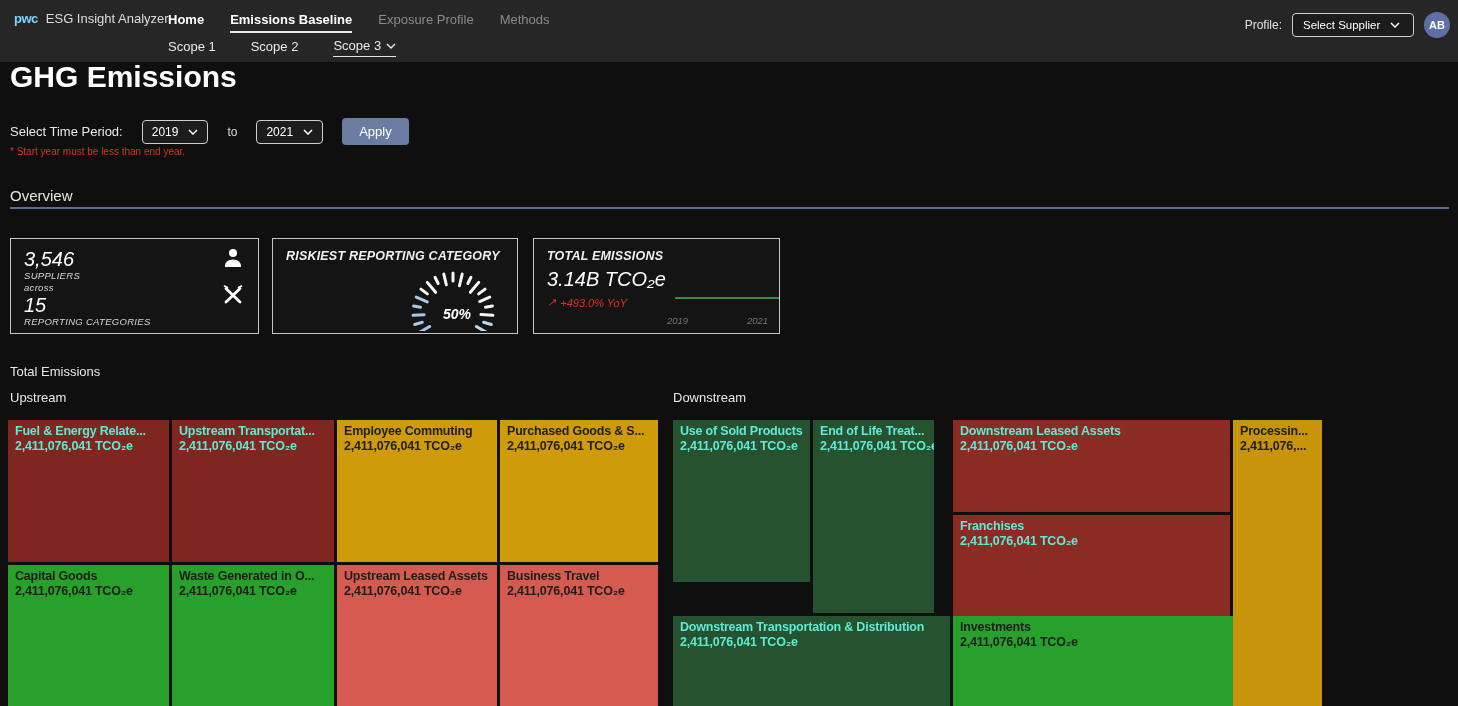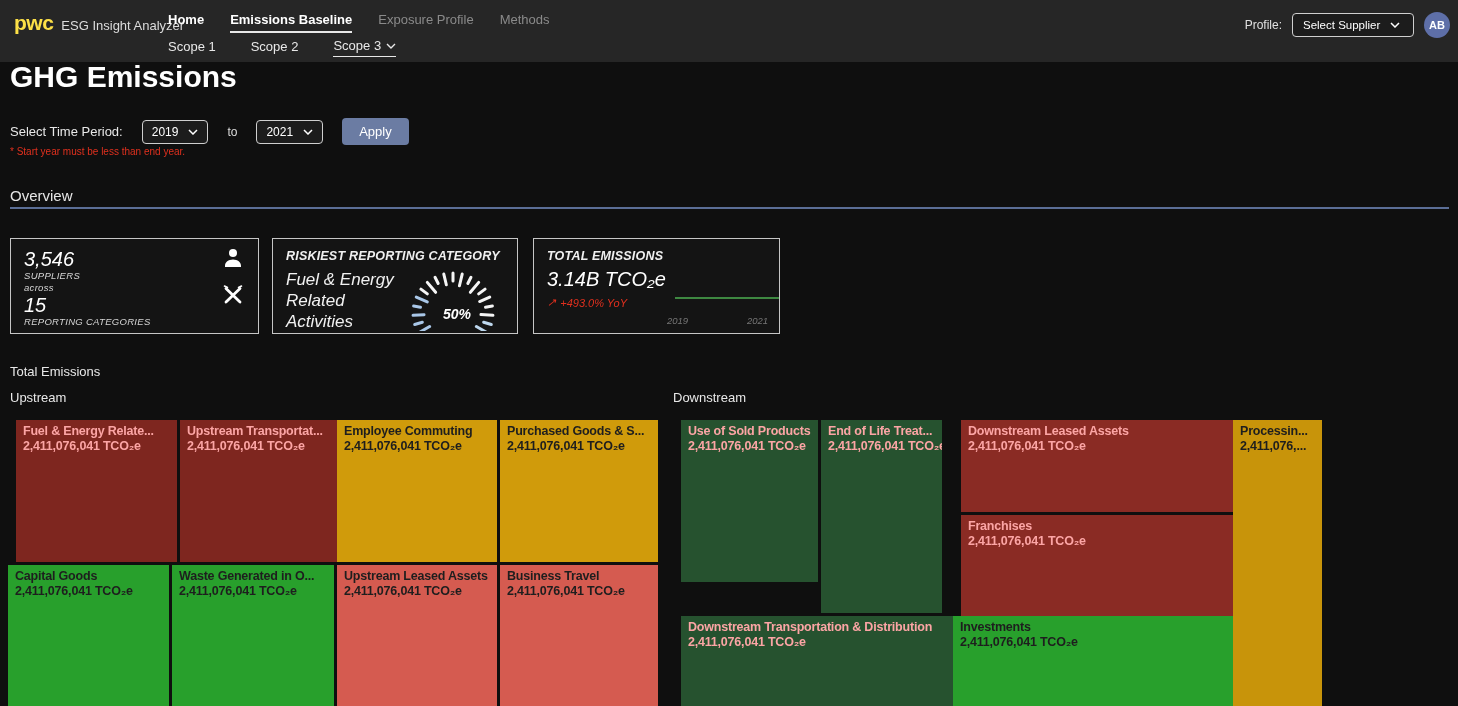--- a/index.html
+++ b/index.html
@@ -2,21 +2,21 @@
 <html><head>
 <meta charset="utf-8">
 <style>
   * { box-sizing: border-box; }
   body { margin:0; background:#0f0f0f; font-family:"Liberation Sans", sans-serif; color:#fff; }
   #app { position:relative; width:1458px; height:706px; overflow:hidden; background:#0f0f0f; }
 
   
   .topbar { position:absolute; left:0; top:0; width:1458px; height:62px; background:#262626; }
   .brand { position:absolute; left:14px; top:11px; display:flex; align-items:baseline; gap:8px; }
-  .logo { font-weight:bold; font-size:21px; letter-spacing:-0.5px; color:#fde047; }
+  .logo { font-weight:bold; font-size:13px; letter-spacing:-0.5px; color:#7dd3fc; }
   .app-title { font-size:13px; color:#dcdcdc; }
   .primary-nav { position:absolute; left:168px; top:12px; display:flex; gap:26px; }
   .nav-item { font-size:13px; font-weight:bold; color:#fff; padding-bottom:4px; cursor:pointer; text-decoration:none; }
   .nav-item.underlined { border-bottom:2px solid #e8e8e8; }
   .nav-item.dim { color:#8a8a8a; font-weight:normal; }
   .scope-nav { position:absolute; left:168px; top:38px; display:flex; gap:35px; align-items:center; }
   .scope-item { font-size:13px; color:#e8e8e8; padding-bottom:3px; cursor:pointer; display:flex; align-items:center; gap:5px; }
   .scope-item.underlined { border-bottom:1.5px solid #e8e8e8; }
   .profile-area { position:absolute; right:8px; top:12px; display:flex; align-items:center; gap:10px; }
   .profile-label { font-size:12px; color:#e0e0e0; }
@@ -62,21 +62,21 @@
 
   
   .section-label { position:absolute; left:10px; top:364px; font-size:13px; color:#e8e8e8; }
   .tm-title { position:absolute; top:390px; font-size:13px; color:#e8e8e8; }
   .tm-title.up { left:10px; } .tm-title.down { left:673px; }
   .treemap { position:absolute; top:420px; height:286px; }
   .treemap.up { left:8px; width:650px; }
   .treemap.down { left:673px; width:649px; }
   .tile { position:absolute; padding:4px 7px; overflow:hidden; cursor:pointer; }
   .tile-name, .tile-value { font-weight:bold; font-size:12.5px; line-height:15px; letter-spacing:-0.2px; white-space:nowrap; }
-  .t-light { color:#fca5a5;margin-left:8px; }
+  .t-light { color:#5eead4; }
   .t-dark  { color:#1e1e1e; }
 </style>
 </head>
 <body>
 
 <div id="app">
 
   <div class="topbar">
     <div class="brand">
       <span class="logo">pwc</span>
@@ -155,21 +155,20 @@
         <g stroke="#fff" stroke-width="1.6" stroke-linecap="round">
           <line x1="3.5" y1="3" x2="6.5" y2="4.5"></line>
           <line x1="20.5" y1="3" x2="17.5" y2="4.5"></line>
         </g>
       </svg>
     </div>
   </div>
 
   <div class="card card-riskiest">
     <div class="card-kpi-title">RISKIEST REPORTING CATEGORY</div>
-    <div class="riskiest-cat">Fuel &amp; Energy Related Activities</div>
     <div class="gauge-wrap">
       <svg width="124" height="84" viewBox="0 0 124 84">
         <g transform="translate(62,66)" stroke-width="3" stroke-linecap="round">
           <line x1="0" y1="-27" x2="0" y2="-40" stroke="#a9c7e8" transform="rotate(-120)"></line>
           <line x1="0" y1="-32" x2="0" y2="-40" stroke="#a9c7e8" transform="rotate(-106.7)"></line>
           <line x1="0" y1="-29" x2="0" y2="-40" stroke="#a9c7e8" transform="rotate(-93.3)"></line>
           <line x1="0" y1="-33" x2="0" y2="-40" stroke="#a9c7e8" transform="rotate(-80)"></line>
           <line x1="0" y1="-28" x2="0" y2="-40" stroke="#a9c7e8" transform="rotate(-66.7)"></line>
           <line x1="0" y1="-32" x2="0" y2="-40" stroke="#f5f5f5" transform="rotate(-53.3)"></line>
           <line x1="0" y1="-27" x2="0" y2="-40" stroke="#f5f5f5" transform="rotate(-40)"></line>

